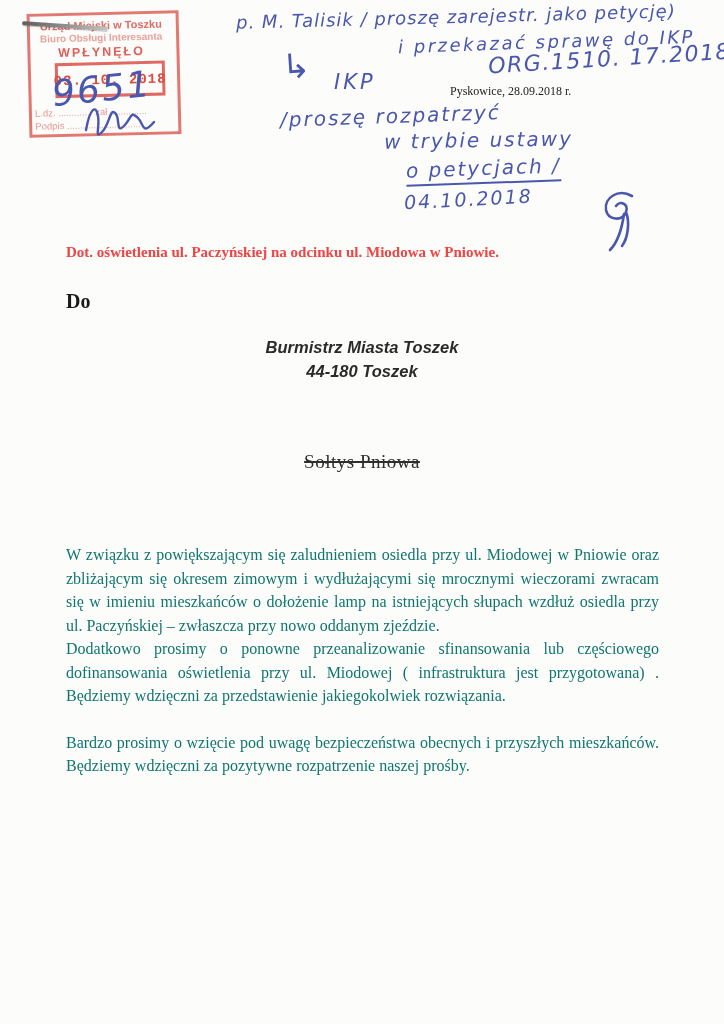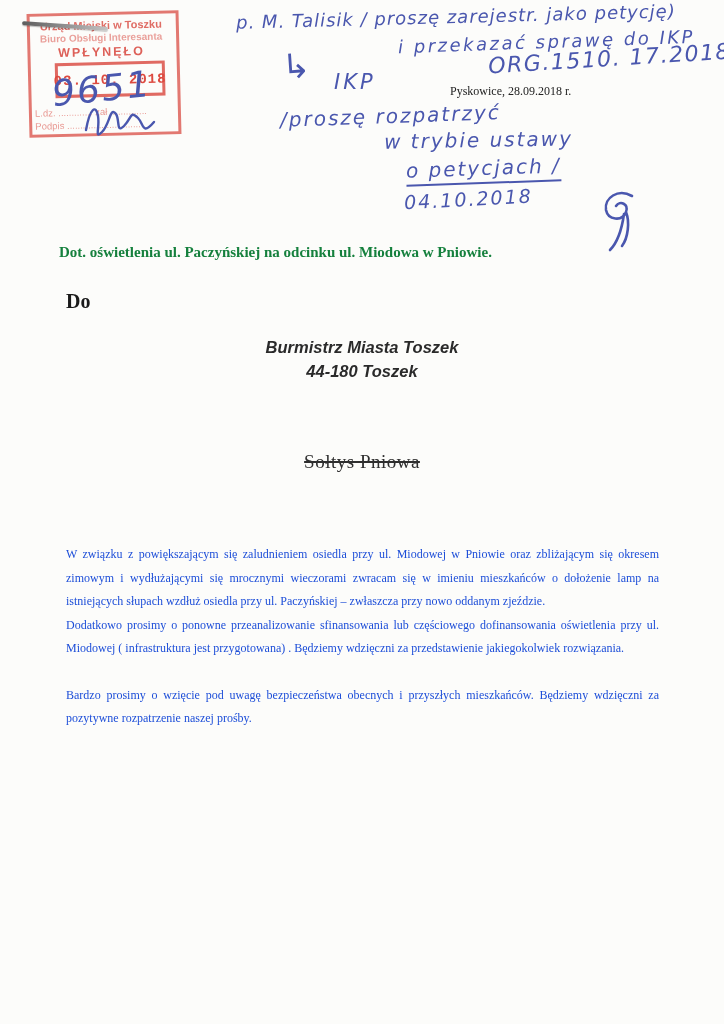--- a/index.html
+++ b/index.html
@@ -52,35 +52,35 @@
   .hw-ikp{left:334px;top:70px;font-size:21px;letter-spacing:3px;}
   .hw-case{left:488px;top:46px;font-size:22px;letter-spacing:1.5px;transform:rotate(-3.5deg);}
   .hw-note3{left:280px;top:104px;font-size:20px;letter-spacing:2px;transform:rotate(-2deg);}
   .hw-note4{left:384px;top:128px;font-size:20px;letter-spacing:2px;transform:rotate(-1deg);}
   .hw-note5{left:406px;top:156px;font-size:20px;letter-spacing:2px;transform:rotate(-2deg);
     border-bottom:2px solid #4a57ae;padding-bottom:2px;}
   .hw-date{left:404px;top:188px;font-size:19px;letter-spacing:2px;transform:rotate(-3deg);}
   .hw-paraph-svg{position:absolute;left:592px;top:188px;}
   
   .place-date{position:absolute;left:450px;top:84px;font-size:12px;white-space:nowrap;color:#222;}
-  .subject{position:absolute;left:59px;top:244px;font-size:15px;font-weight:bold;white-space:nowrap;color:#15803d;}
+  .subject{position:absolute;left:66px;top:244px;font-size:15px;font-weight:bold;white-space:nowrap;color:#ef4444;}
   .to-label{position:absolute;left:66px;top:290px;font-size:20px;font-weight:bold;color:#1a1a1a;}
   .recipient{
     position:absolute;left:0;right:0;top:335px;text-align:center;
     font-family:"Liberation Sans", sans-serif;font-weight:bold;
     font-size:16.5px;line-height:24px;color:#2a2a2a;font-style:italic;
   }
   .sender-struck{
     position:absolute;left:0;right:0;top:437px;text-align:center;
     font-size:19px;line-height:23px;color:#2e2e2e;letter-spacing:.5px;margin-top:13px;
   }
   .struck{text-decoration:line-through;text-decoration-thickness:2px;}
   .body-text{
     position:absolute;left:66px;top:543px;width:593px;
-    font-size:12px;line-height:23.5px;text-align:justify;color:#1d4ed8;
+    font-size:16px;line-height:23.5px;text-align:justify;color:#0f766e;
   }
   .body-text p{margin:0;}
   .body-text p.gap{margin-top:23px;}
 </style>
 </head>
 <body>
 
 <div class="page">
 
   <div class="stamp">

